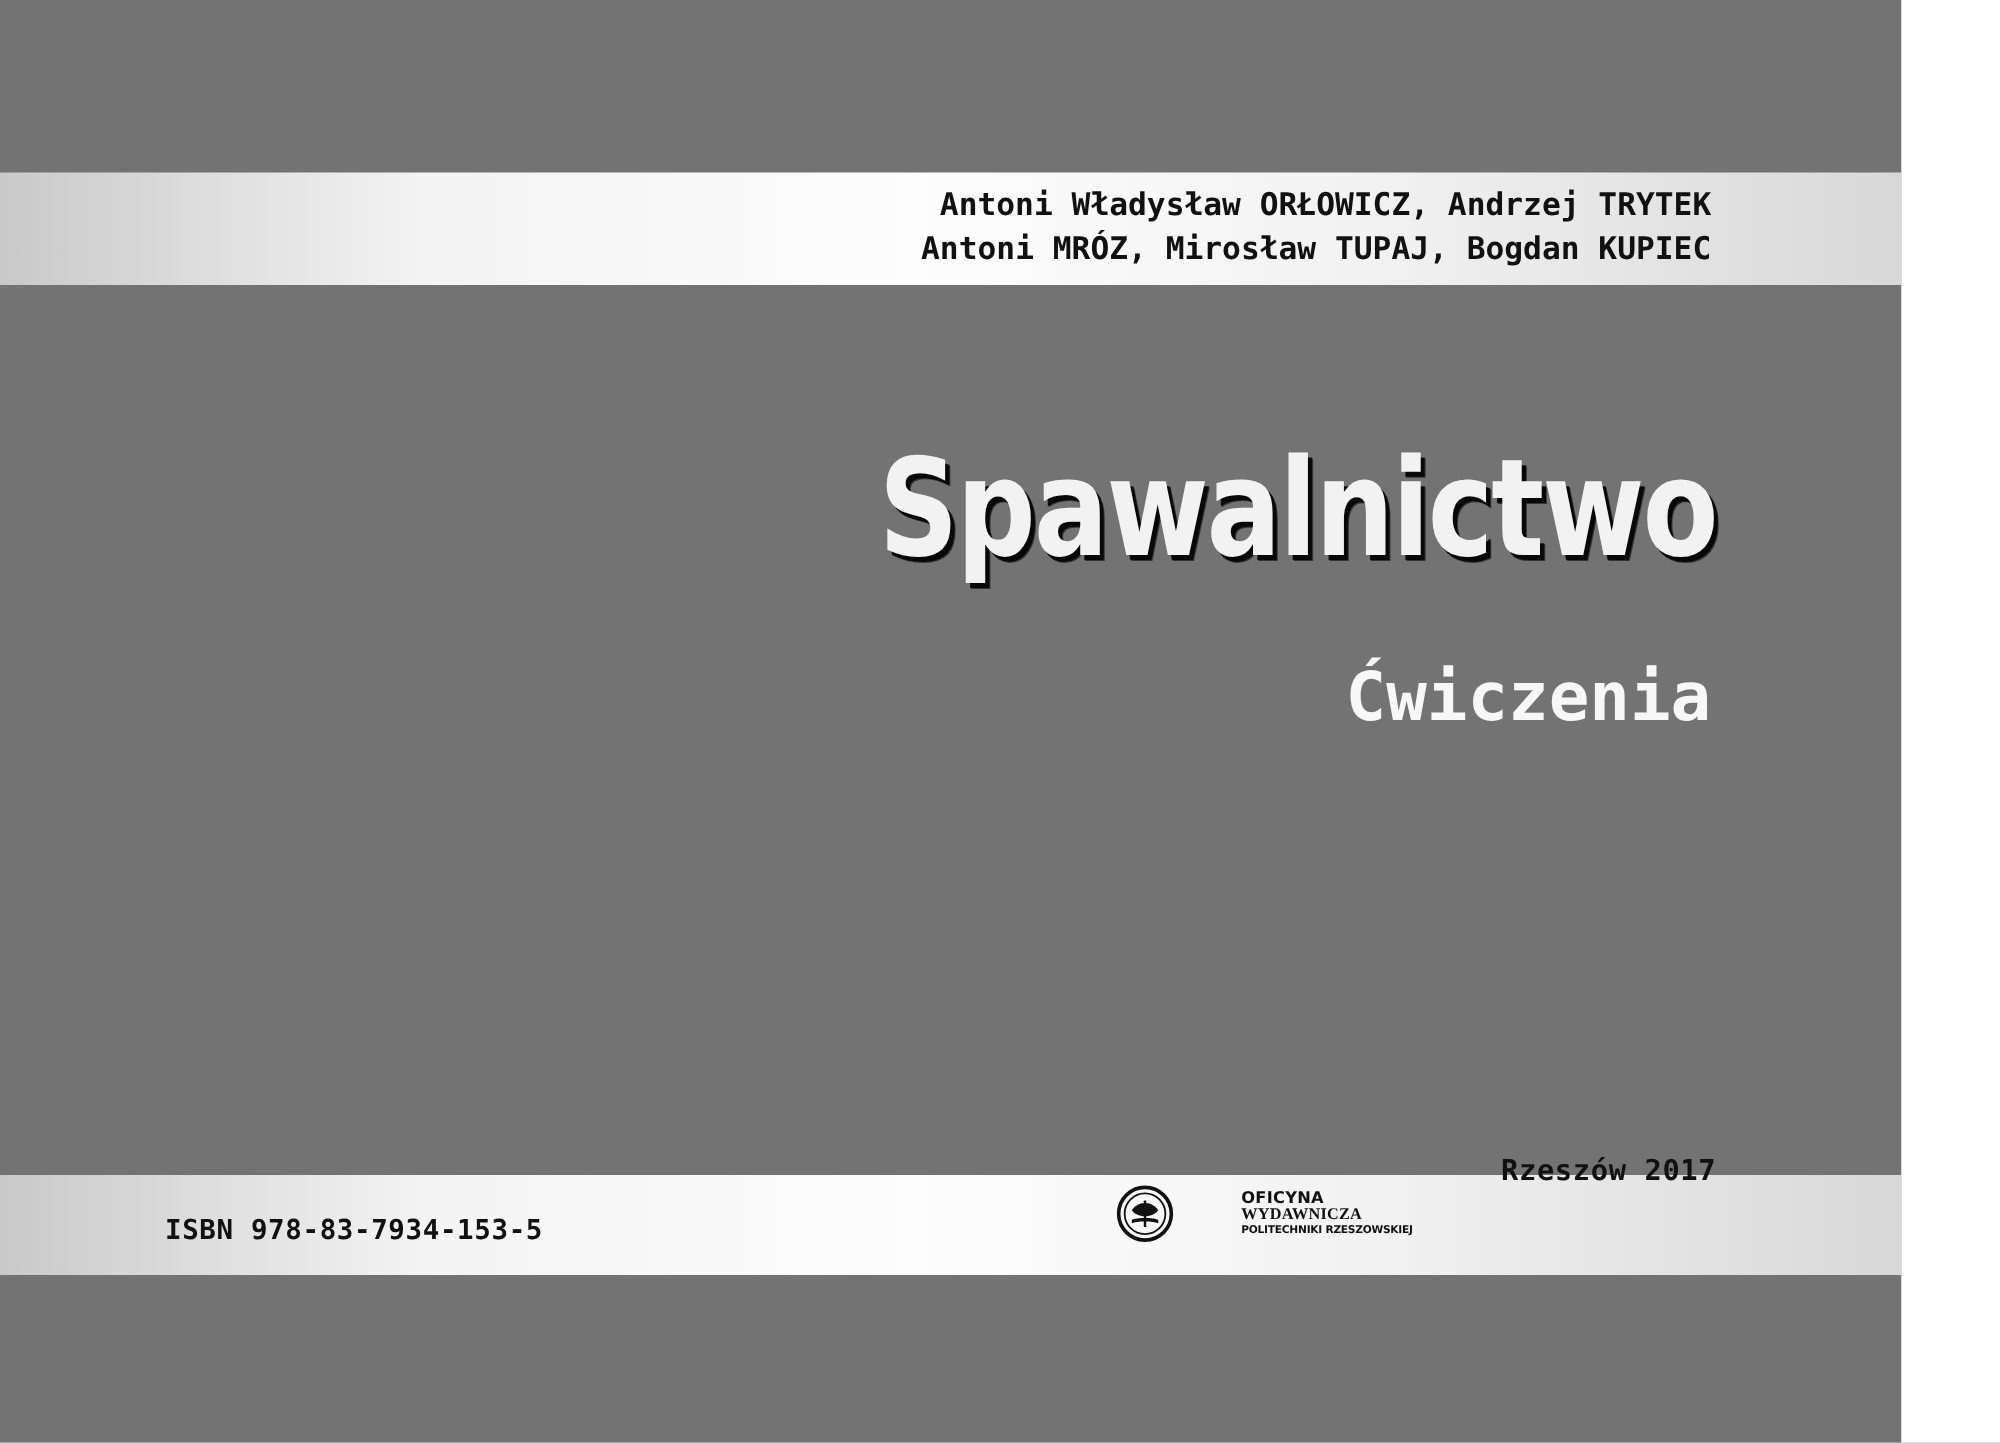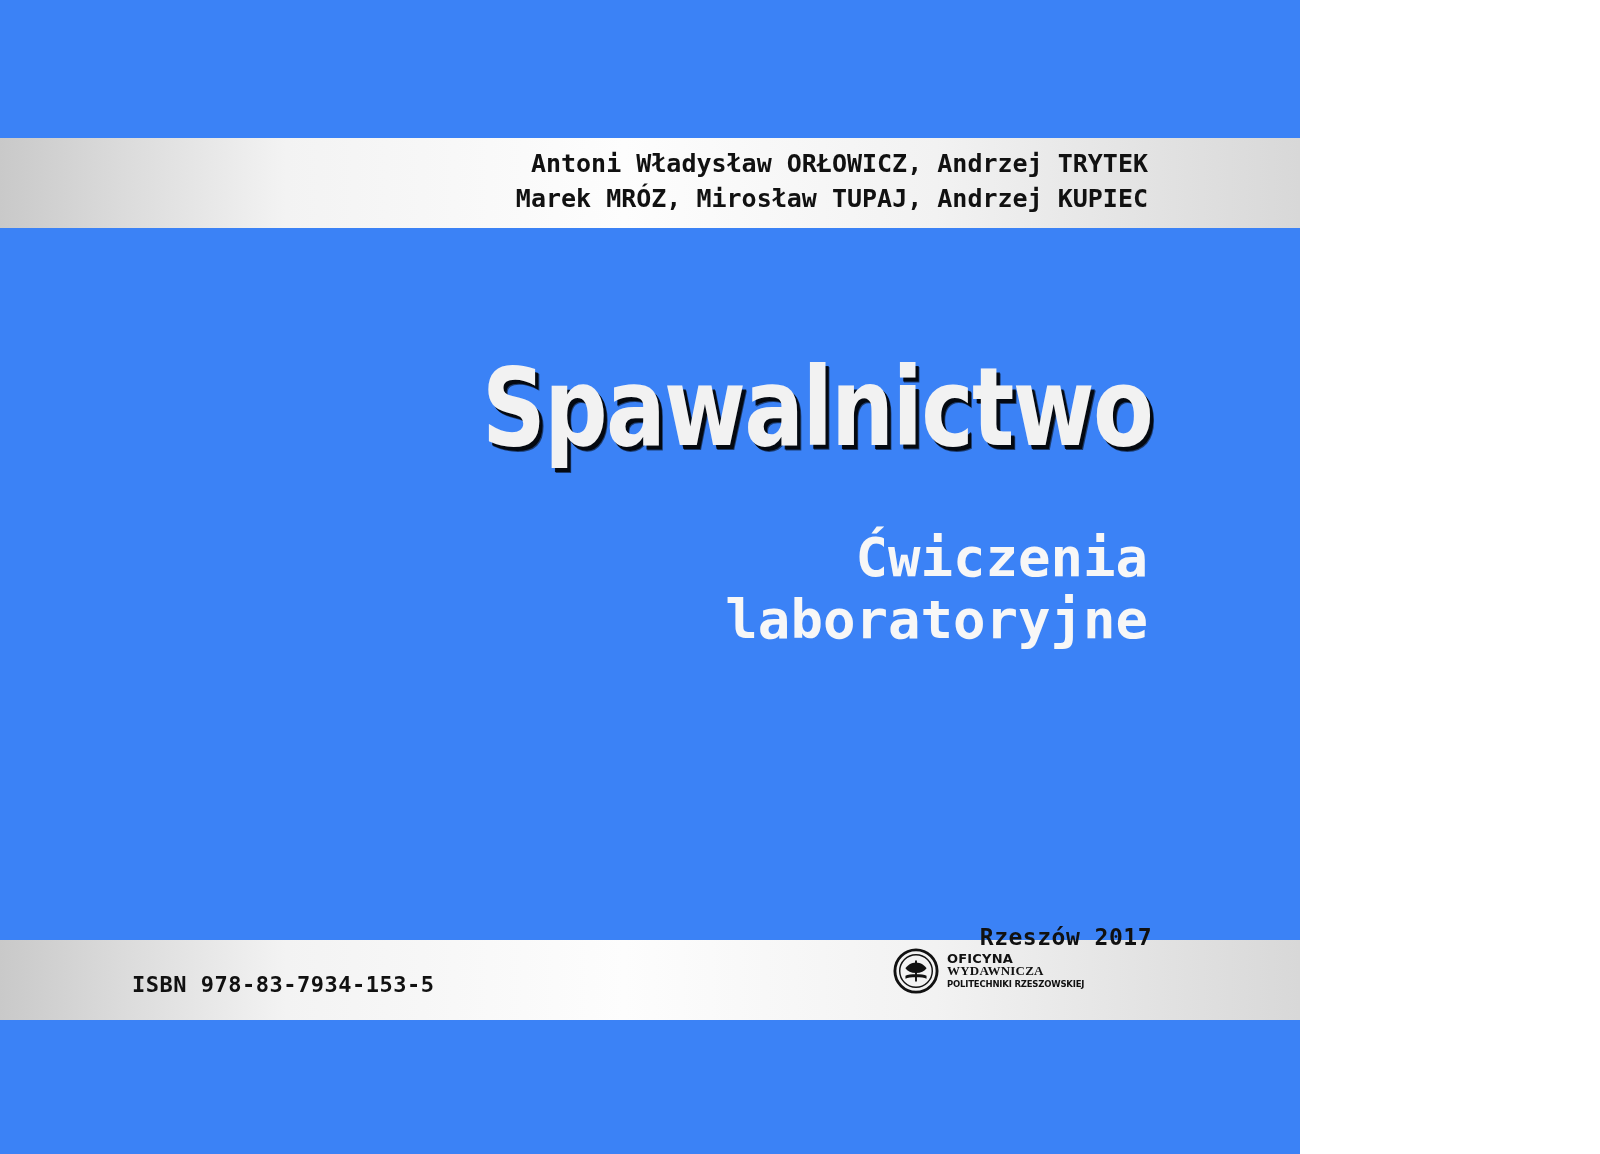--- a/index.html
+++ b/index.html
@@ -9,23 +9,23 @@
   }
   body {
     width: 1600px;
     height: 1154px;
     overflow: hidden;
     font-family: "DejaVu Sans Mono", monospace;
   }
 
   #cover {
     position: relative;
-    width: 1300px;
+    width: 1521px;
     height: 1154px;
-    background: #3b82f6;
+    background: #737373;
     overflow: hidden;
   }
 
   
   .band {
     position: absolute;
     left: 0;
     width: 100%;
     background: linear-gradient(to right, #c9c9c9 0%, #f3f3f3 22%, #fdfdfd 48%, #f2f2f2 72%, #d8d8d8 100%);
   }
@@ -133,44 +133,44 @@
   #publisher-mark {
     width: 46px;
     height: 46px;
     flex: none;
   }
   #publisher-text {
     color: #111111;
     font-family: "DejaVu Sans", sans-serif;
     font-weight: bold;
     line-height: 12px;
+    margin-left: 46px;
   }
   #publisher-text .p1 { display:block; font-size: 13px; letter-spacing: 0.2px;}
   #publisher-text .p2 { display:block; font-size: 13px; letter-spacing: 0.2px; font-family: Liberation Serif, serif;}
   #publisher-text .p3 { display:block; font-size: 8.5px; letter-spacing: -0.2px; margin-top: 1px;}
 </style>
 </head>
 <body>
 
 <div id="cover">
 
   <div class="band" id="band-top"></div>
 
   <div id="authors">
     <span class="author-line">Antoni Władysław ORŁOWICZ, Andrzej TRYTEK</span>
-    <span class="author-line">Marek MRÓZ, Mirosław TUPAJ, Andrzej KUPIEC</span>
+    <span class="author-line">Antoni MRÓZ, Mirosław TUPAJ, Bogdan KUPIEC</span>
   </div>
 
   <div id="title-wrap">
     <span id="main-title">Spawalnictwo</span>
   </div>
 
   <div id="subtitle">
     <span class="sub-line">Ćwiczenia</span>
-    <span class="sub-line">laboratoryjne</span>
   </div>
 
   <div class="band" id="band-bottom"></div>
 
   <div id="isbn">ISBN 978-83-7934-153-5</div>
 
   <div id="publisher">
     <svg id="publisher-mark" viewBox="0 0 48 48">
       <circle cx="24" cy="24" r="22" fill="none" stroke="#111111" stroke-width="3"></circle>
       <circle cx="24" cy="24" r="17" fill="none" stroke="#111111" stroke-width="1.5"></circle>

